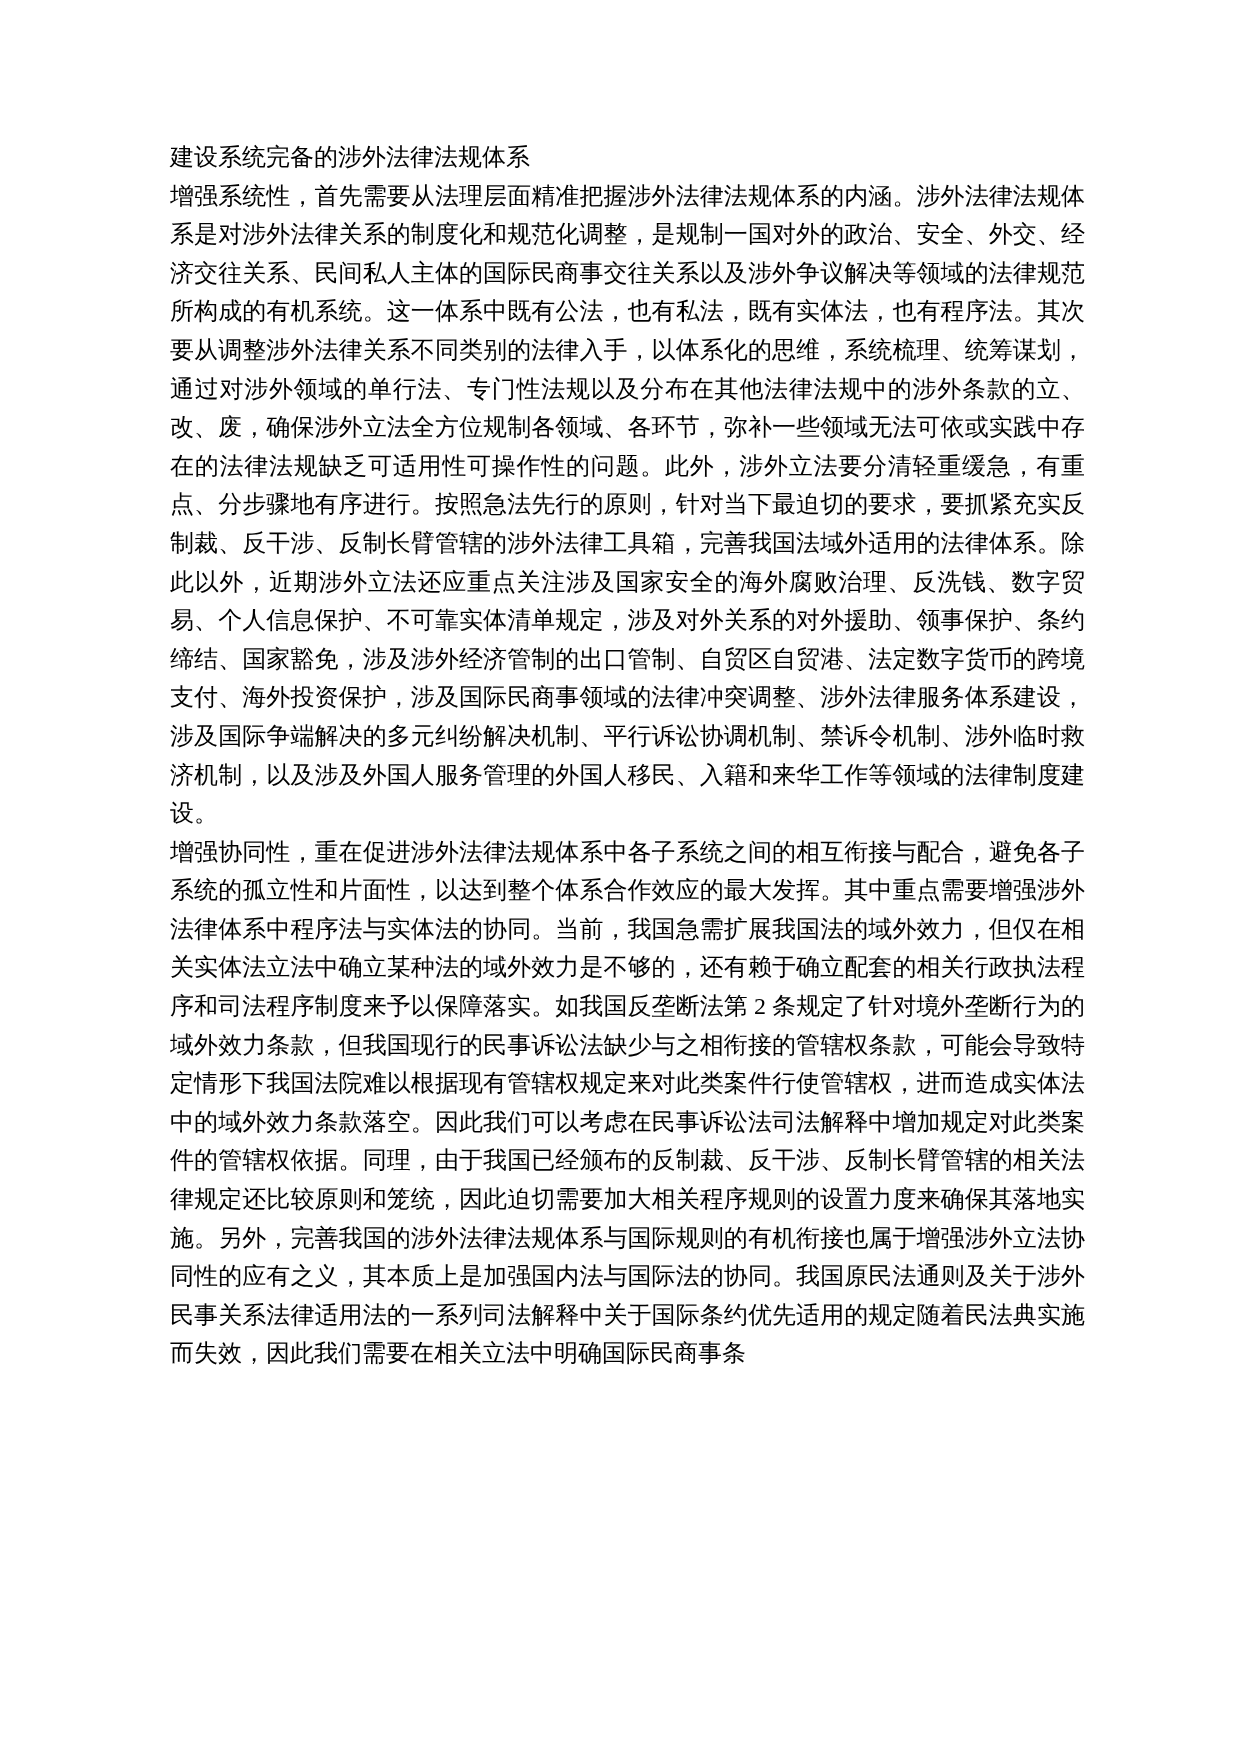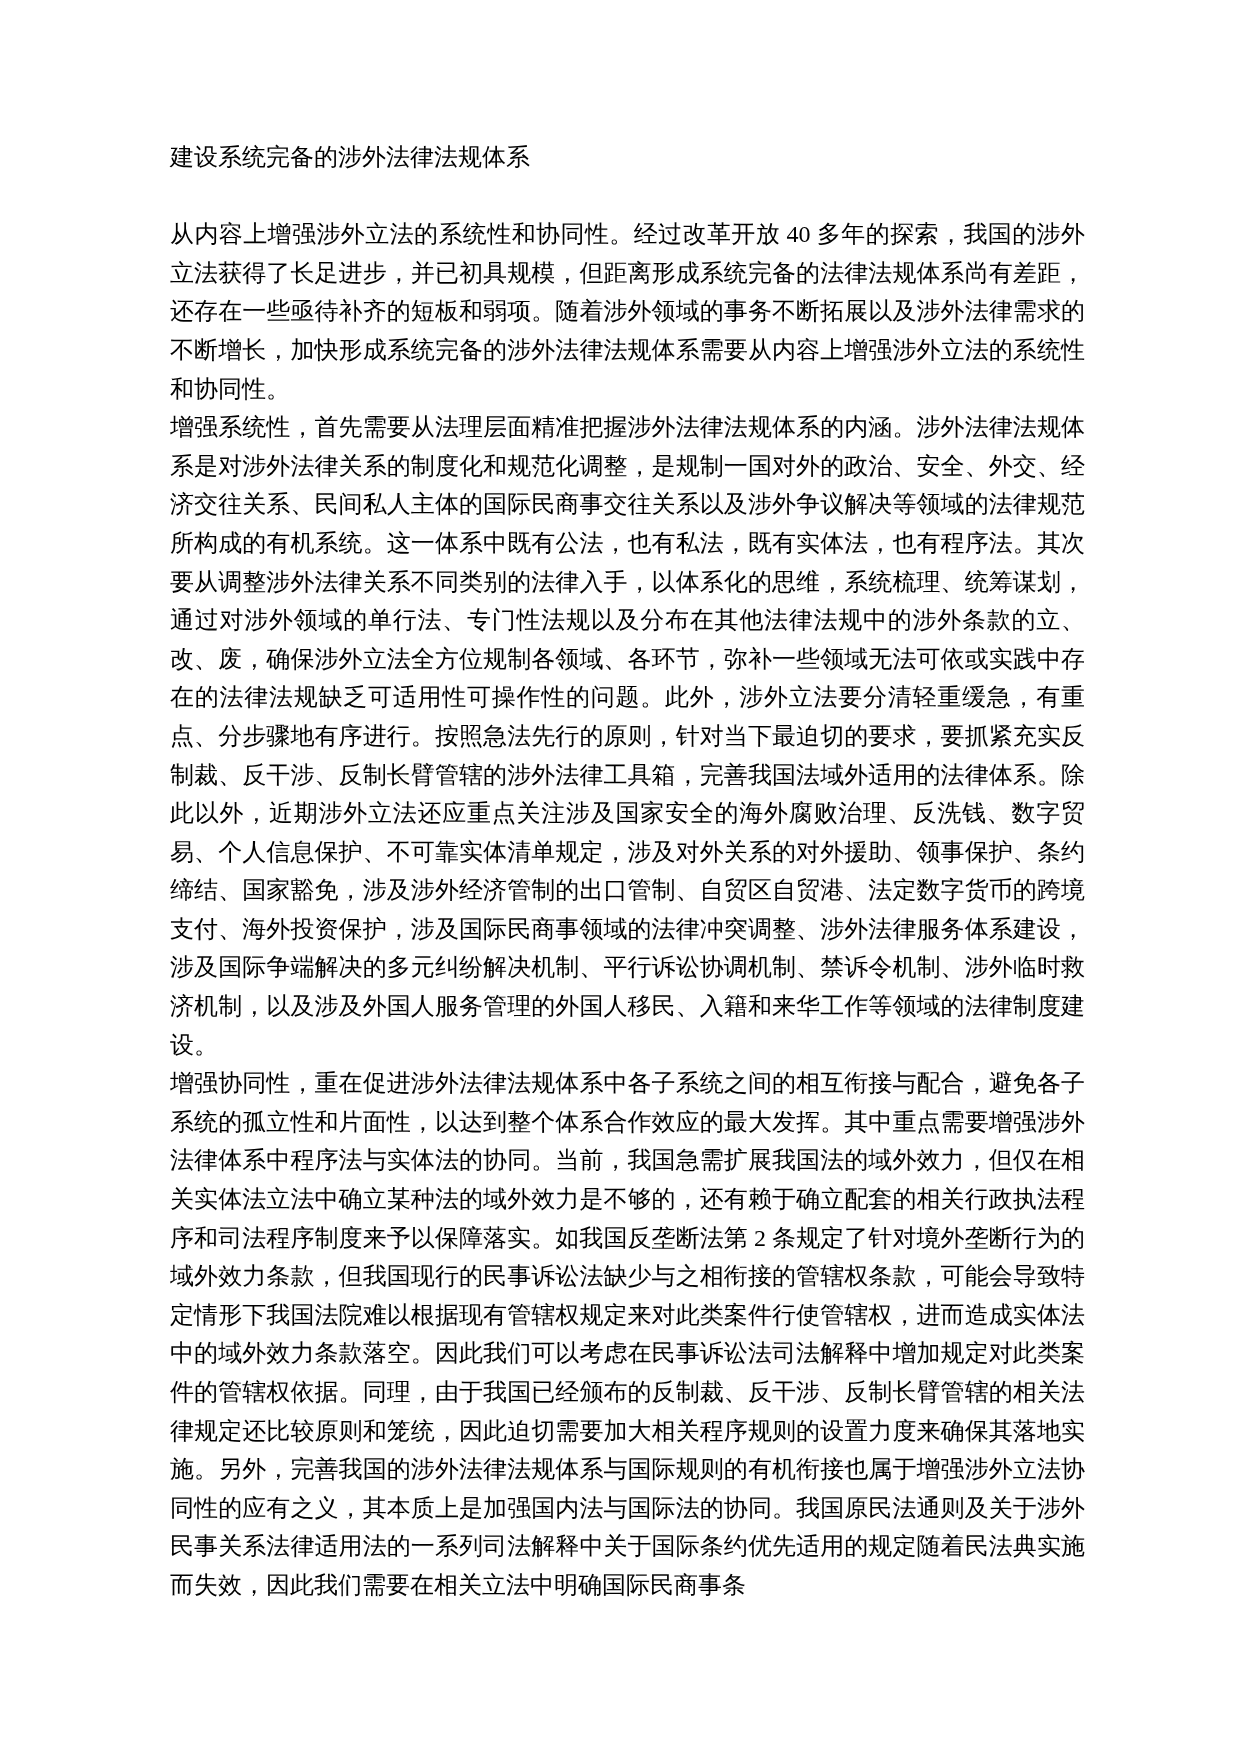--- a/index.html
+++ b/index.html
@@ -36,17 +36,16 @@
   .doc-title {
     font-weight: normal;
   }
 </style>
 </head>
 <body>
 
 <div class="page">
   <div class="doc-body">
     <p class="doc-title">建设系统完备的涉外法律法规体系</p>
-    <p class="para-gap">从内容上增强涉外立法的系统性和协同性。经过改革开放 40 多年的探索，我国的涉外立法获得了长足进步，并已初具规模，但距离形成系统完备的法律法规体系尚有差距，还存在一些亟待补齐的短板和弱项。随着涉外领域的事务不断拓展以及涉外法律需求的不断增长，加快形成系统完备的涉外法律法规体系需要从内容上增强涉外立法的系统性和协同性。</p>
     <p>增强系统性，首先需要从法理层面精准把握涉外法律法规体系的内涵。涉外法律法规体系是对涉外法律关系的制度化和规范化调整，是规制一国对外的政治、安全、外交、经济交往关系、民间私人主体的国际民商事交往关系以及涉外争议解决等领域的法律规范所构成的有机系统。这一体系中既有公法，也有私法，既有实体法，也有程序法。其次要从调整涉外法律关系不同类别的法律入手，以体系化的思维，系统梳理、统筹谋划，通过对涉外领域的单行法、专门性法规以及分布在其他法律法规中的涉外条款的立、改、废，确保涉外立法全方位规制各领域、各环节，弥补一些领域无法可依或实践中存在的法律法规缺乏可适用性可操作性的问题。此外，涉外立法要分清轻重缓急，有重点、分步骤地有序进行。按照急法先行的原则，针对当下最迫切的要求，要抓紧充实反制裁、反干涉、反制长臂管辖的涉外法律工具箱，完善我国法域外适用的法律体系。除此以外，近期涉外立法还应重点关注涉及国家安全的海外腐败治理、反洗钱、数字贸易、个人信息保护、不可靠实体清单规定，涉及对外关系的对外援助、领事保护、条约缔结、国家豁免，涉及涉外经济管制的出口管制、自贸区自贸港、法定数字货币的跨境支付、海外投资保护，涉及国际民商事领域的法律冲突调整、涉外法律服务体系建设，涉及国际争端解决的多元纠纷解决机制、平行诉讼协调机制、禁诉令机制、涉外临时救济机制，以及涉及外国人服务管理的外国人移民、入籍和来华工作等领域的法律制度建设。</p>
     <p>增强协同性，重在促进涉外法律法规体系中各子系统之间的相互衔接与配合，避免各子系统的孤立性和片面性，以达到整个体系合作效应的最大发挥。其中重点需要增强涉外法律体系中程序法与实体法的协同。当前，我国急需扩展我国法的域外效力，但仅在相关实体法立法中确立某种法的域外效力是不够的，还有赖于确立配套的相关行政执法程序和司法程序制度来予以保障落实。如我国反垄断法第 2 条规定了针对境外垄断行为的域外效力条款，但我国现行的民事诉讼法缺少与之相衔接的管辖权条款，可能会导致特定情形下我国法院难以根据现有管辖权规定来对此类案件行使管辖权，进而造成实体法中的域外效力条款落空。因此我们可以考虑在民事诉讼法司法解释中增加规定对此类案件的管辖权依据。同理，由于我国已经颁布的反制裁、反干涉、反制长臂管辖的相关法律规定还比较原则和笼统，因此迫切需要加大相关程序规则的设置力度来确保其落地实施。另外，完善我国的涉外法律法规体系与国际规则的有机衔接也属于增强涉外立法协同性的应有之义，其本质上是加强国内法与国际法的协同。我国原民法通则及关于涉外民事关系法律适用法的一系列司法解释中关于国际条约优先适用的规定随着民法典实施而失效，因此我们需要在相关立法中明确国际民商事条</p>
   </div>
 </div>
 
 </body></html>

